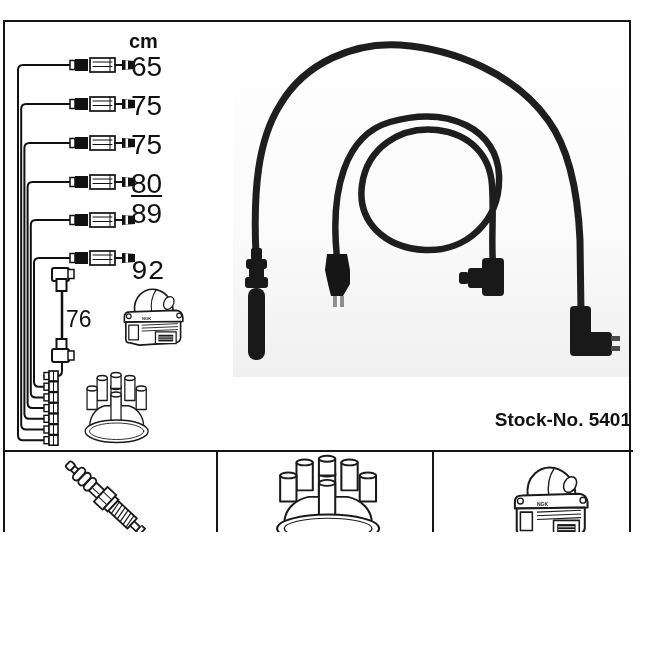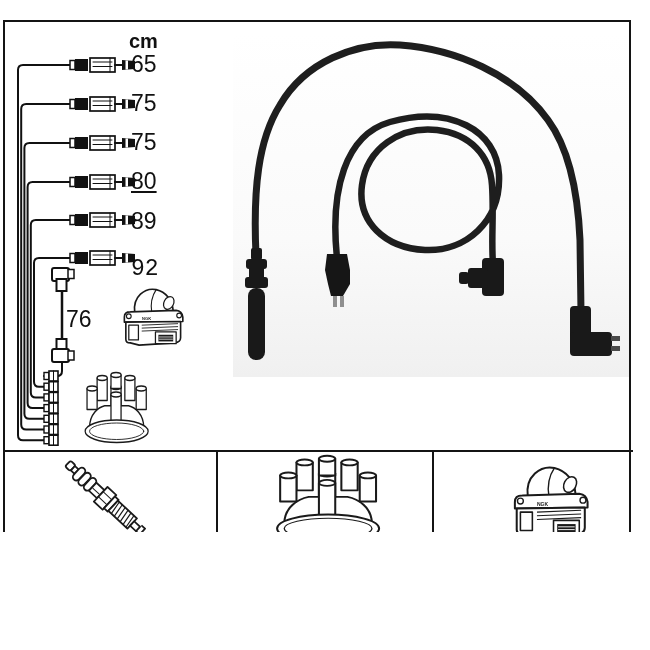--- a/index.html
+++ b/index.html
@@ -3,21 +3,21 @@
 <meta charset="utf-8">
 <style>
   html,body{margin:0;padding:0;background:#fff;}
   .sheet{position:relative;width:650px;height:532px;background:#ffffff;
          font-family:"Liberation Sans",sans-serif;color:#111;overflow:hidden;}
   .abs{position:absolute;}
   .frame{left:3px;top:20px;width:628px;height:610px;border:2px solid #141414;box-sizing:border-box;}
   .hline{background:#141414;height:2px;}
   .vline{background:#141414;width:2px;}
   .unit-label{left:129px;top:30px;font-size:20px;font-weight:700;}
-  .len-label{left:131px;width:46px;font-size:23px;font-weight:400;letter-spacing:0px;}
+  .len-label{left:131px;width:46px;font-size:28px;font-weight:400;letter-spacing:0px;}
   .coil-len-label{left:66px;top:306px;font-size:23px;font-weight:400;}
   .pcode{left:420px;top:377px;width:211px;text-align:right;font-size:27px;font-weight:700;letter-spacing:-0.5px;}
   .pstock{left:420px;top:409px;width:211px;text-align:right;font-size:19px;font-weight:700;}
   .cell{background:transparent;}
   svg{display:block;}
 </style>
 </head>
 <body>
 
 <div class="sheet">
@@ -219,17 +219,18 @@
   <div class="abs cell" style="left:434px;top:452px;width:197px;height:106px;"></div>
   <div class="abs cell" style="left:5px;top:560px;width:211px;height:68px;"></div>
   <div class="abs cell" style="left:218px;top:560px;width:214px;height:68px;"></div>
   <div class="abs cell" style="left:434px;top:560px;width:197px;height:68px;"></div>
 
   <div class="abs unit-label">cm</div>
   <div class="abs len-label" style="top:51px;">65</div>
   <div class="abs len-label" style="top:90px;">75</div>
   <div class="abs len-label" style="top:129px;">75</div>
   <div class="abs len-label" style="top:168px;text-decoration:underline;">80</div>
-  <div class="abs len-label" style="top:208px;">89</div>
+  <div class="abs len-label" style="top:198px;">89</div>
   <div class="abs len-label" style="top:256px;font-family:Liberation Mono, monospace;">92</div>
   <div class="abs coil-len-label">76</div>
 
+  <div class="abs pstock">Stock-No. 5401</div>
 </div>
 
 </body></html>

